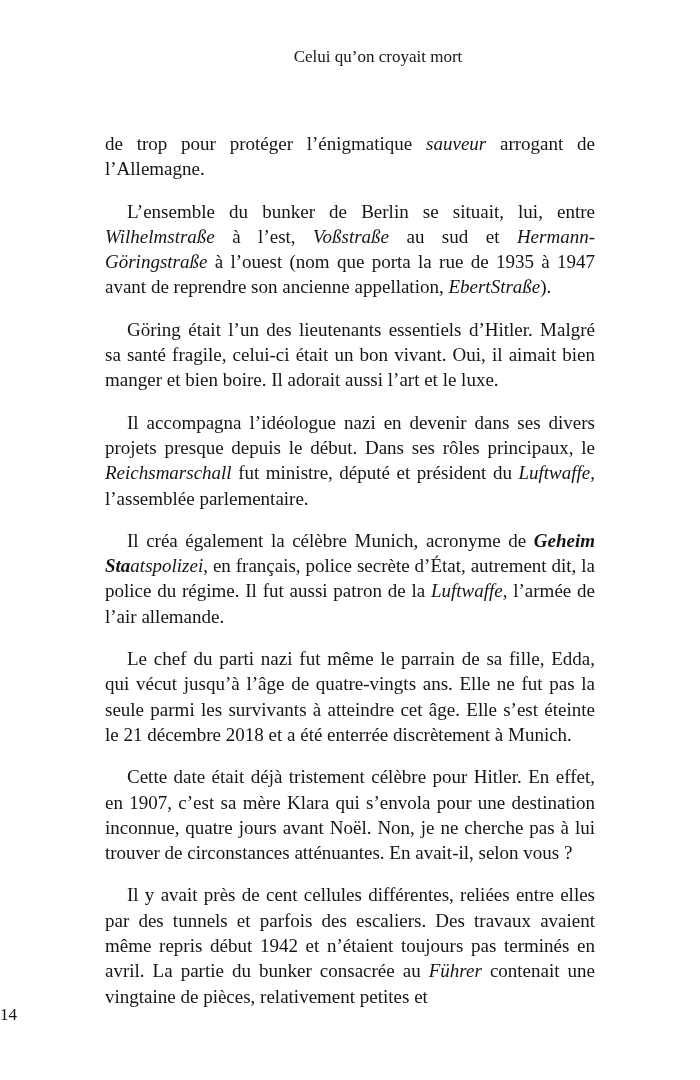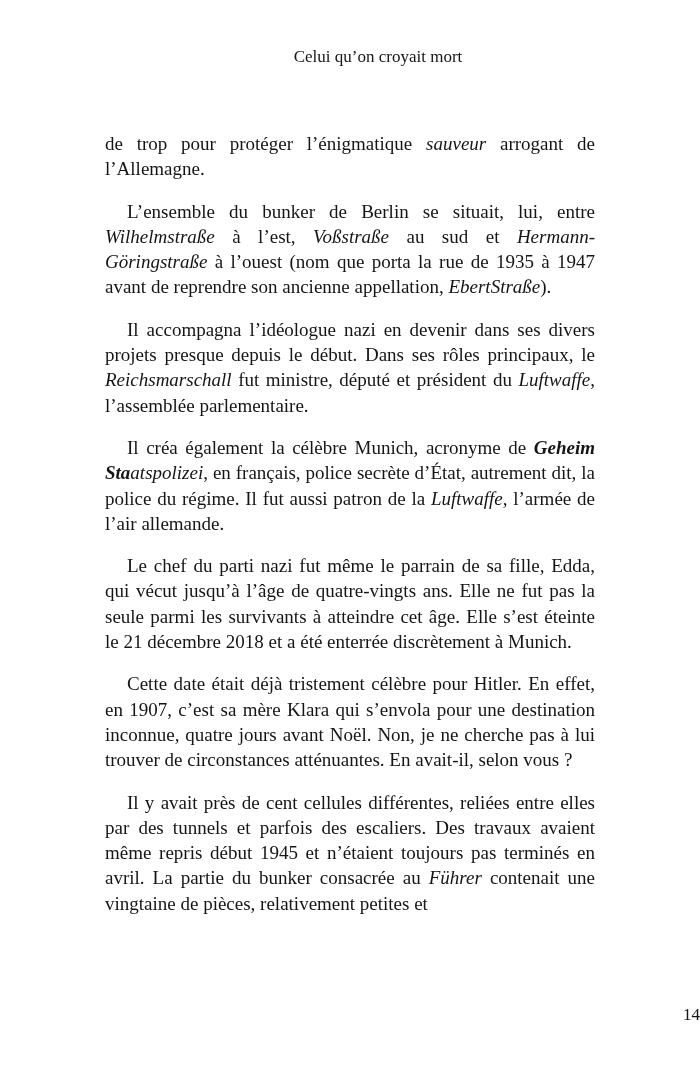--- a/index.html
+++ b/index.html
@@ -51,35 +51,36 @@
   }
   .bold-italic {
     font-style: italic;
     font-weight: bold;
   }
   .page-number {
     position: absolute;
     top: 1005px;
     left: 0;
     width: 100%;
-    text-align: right;
+    text-align: left;
     font-size: 17px;
     color: #151515;
   }
 </style>
 </head>
 <body>
 
 <div class="page">
   <div class="running-header">Celui qu’on croyait mort</div>
 
   <div class="body-text">
       <p><span>de trop pour protéger l’énigmatique </span><span class="italic">sauveur</span><span> arrogant de l’Allemagne.</span></p>
       <p class="indent"><span>L’ensemble du bunker de Berlin se situait, lui, entre </span><span class="italic">Wilhelmstraße</span><span> à l’est, </span><span class="italic">Voßstraße</span><span> au sud et </span><span class="italic">Hermann-Göringstraße</span><span> à l’ouest (nom que porta la rue de 1935 à 1947 avant de reprendre son ancienne appellation, </span><span class="italic">EbertStraße</span><span>).</span></p>
+      <p class="indent"><span>Göring était l’un des lieutenants essentiels d’Hitler. Malgré sa santé fragile, celui-ci était un bon vivant. Oui, il aimait bien manger et bien boire. Il adorait aussi l’art et le luxe.</span></p>
       <p class="indent"><span>Il accompagna l’idéologue nazi en devenir dans ses divers projets presque depuis le début. Dans ses rôles principaux, le </span><span class="italic">Reichsmarschall</span><span> fut ministre, député et président du </span><span class="italic">Luftwaffe</span><span>, l’assemblée parlementaire.</span></p>
       <p class="indent"><span>Il créa également la célèbre Munich, acronyme de </span><span class="bold-italic">Geheim Sta</span><span class="italic">atspolizei</span><span>, en français, police secrète d’État, autrement dit, la police du régime. Il fut aussi patron de la </span><span class="italic">Luftwaffe</span><span>, l’armée de l’air allemande.</span></p>
       <p class="indent"><span>Le chef du parti nazi fut même le parrain de sa fille, Edda, qui vécut jusqu’à l’âge de quatre-vingts ans. Elle ne fut pas la seule parmi les survivants à atteindre cet âge. Elle s’est éteinte le 21 décembre 2018 et a été enterrée discrètement à Munich.</span></p>
       <p class="indent"><span>Cette date était déjà tristement célèbre pour Hitler. En effet, en 1907, c’est sa mère Klara qui s’envola pour une destination inconnue, quatre jours avant Noël. Non, je ne cherche pas à lui trouver de circonstances atténuantes. En avait-il, selon vous ?</span></p>
-      <p class="indent space-before"><span>Il y avait près de cent cellules différentes, reliées entre elles par des tunnels et parfois des escaliers. Des travaux avaient même repris début 1945 et n’étaient toujours pas terminés en avril. La partie du bunker consacrée au </span><span class="italic">Führer</span><span> contenait une vingtaine de pièces, relativement petites et</span></p>
+      <p class="indent space-before"><span>Il y avait près de cent cellules différentes, reliées entre elles par des tunnels et parfois des escaliers. Des travaux avaient même repris début 1942 et n’étaient toujours pas terminés en avril. La partie du bunker consacrée au </span><span class="italic">Führer</span><span> contenait une vingtaine de pièces, relativement petites et</span></p>
     </div>
 
   <div class="page-number">14</div>
 </div>
 
 </body></html>

